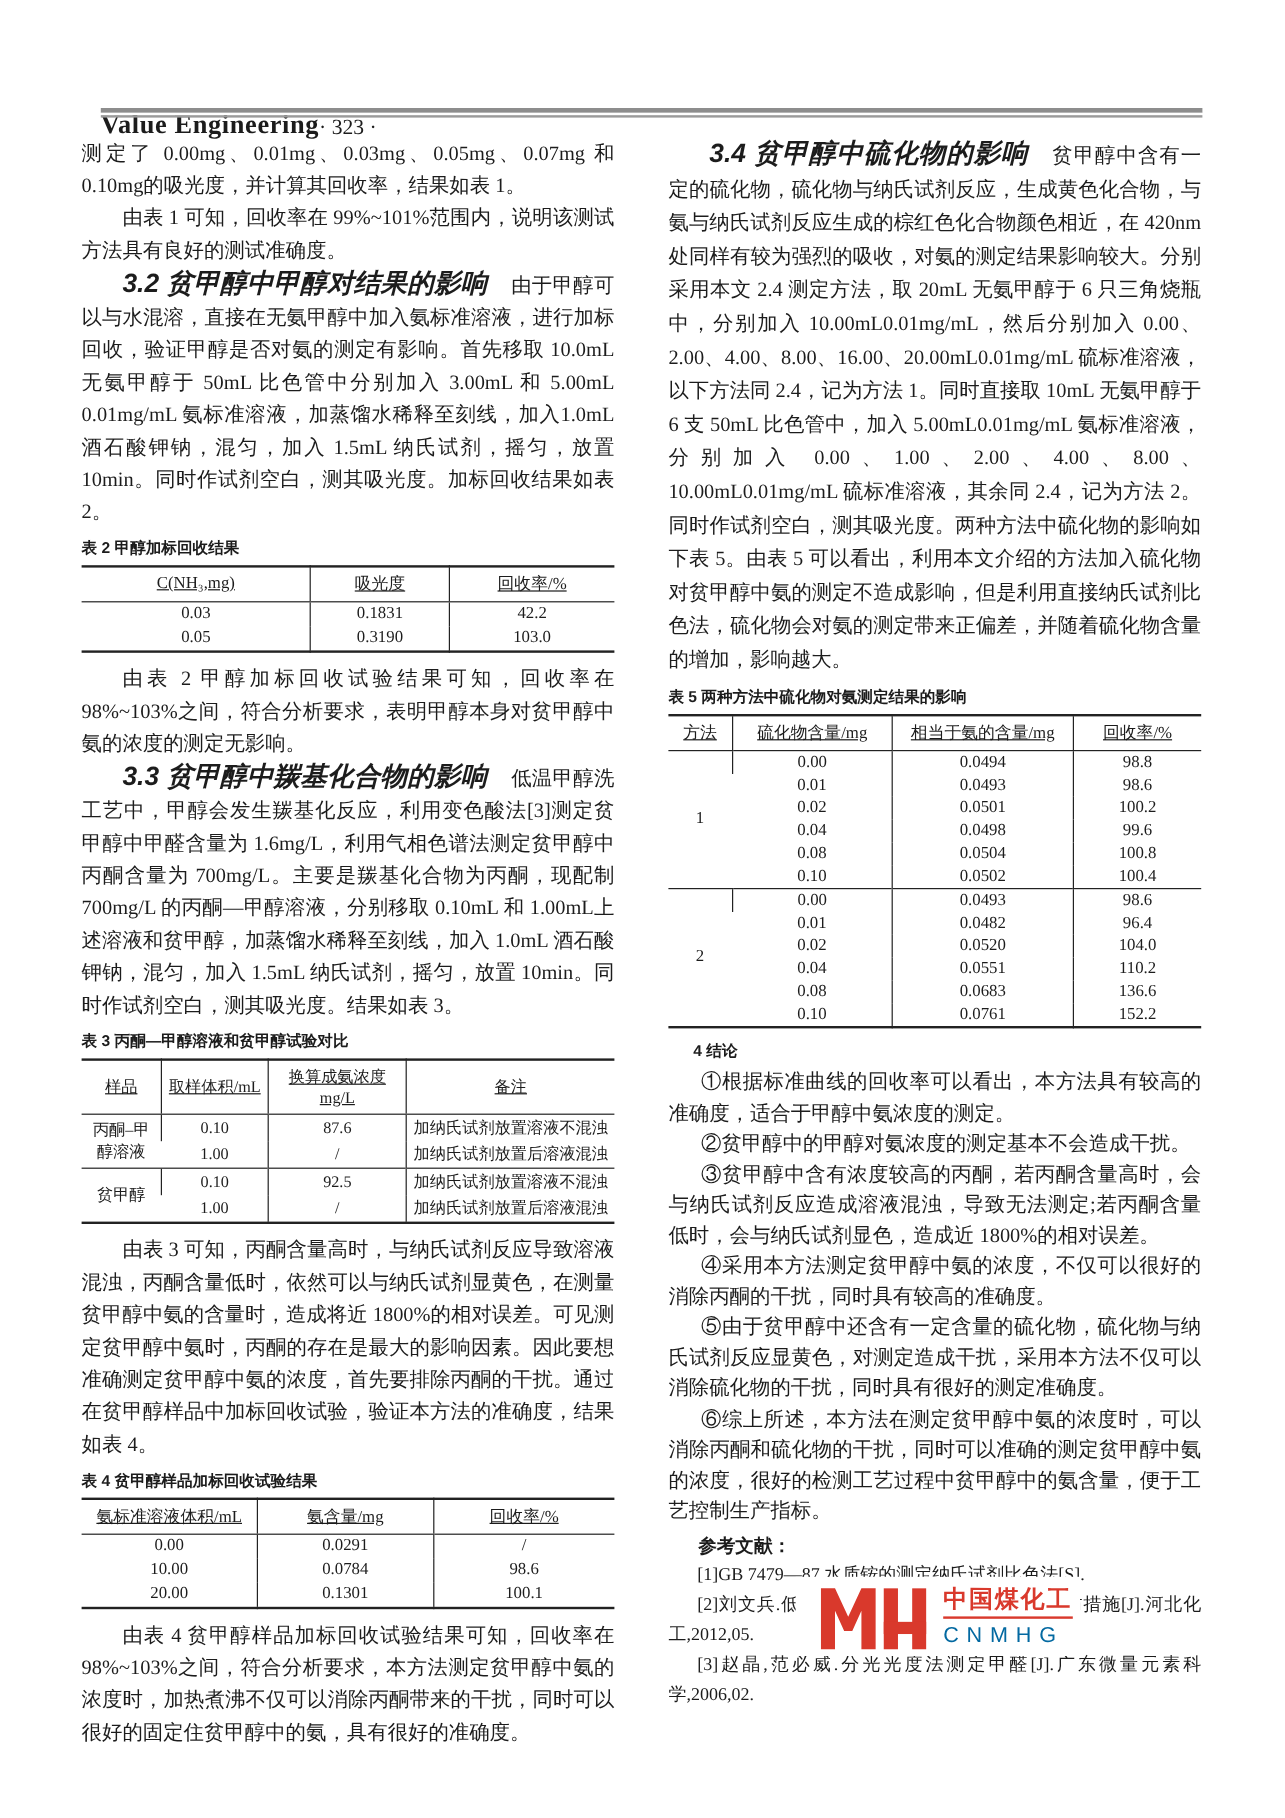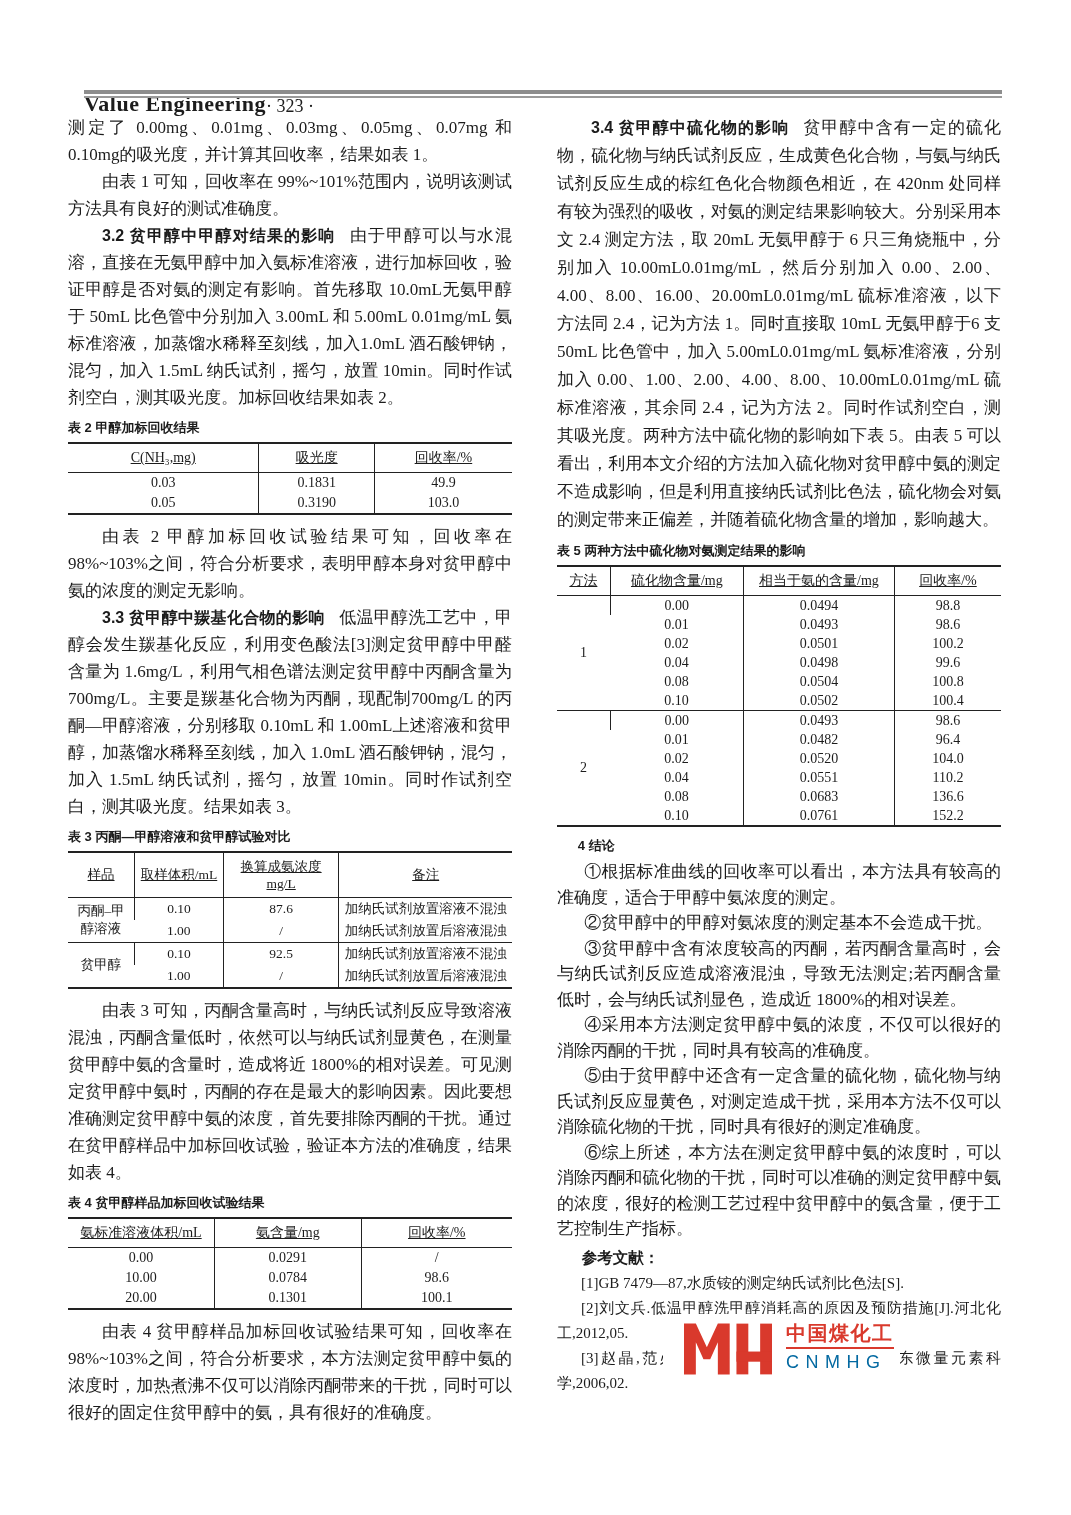--- a/index.html
+++ b/index.html
@@ -19,21 +19,21 @@
   .header-rule .r3 { height:2px; background:#9a9a9a; }
 
   
   .col { position:absolute; top:114px; width:444px; }
   .col-left  { left:68px; }
   .col-right { left:557px; }
 
   p.body { font-size:17px; line-height:27px; text-align:justify; margin:0; text-indent:2em; }
   .col-right p.body { line-height:28px; }
   p.noindent { text-indent:0; }
-  .runhead { font-family:"Liberation Sans","DejaVu Sans",sans-serif; font-weight:bold; margin-right:0.9em; font-size:16px; }
+  .runhead { font-family:"Liberation Sans","DejaVu Sans",sans-serif; font-weight:bold; margin-right:0.9em; font-size:22px;font-style:italic; }
 
   
   .tbl-title { font-family:"Liberation Sans","DejaVu Sans",sans-serif; font-weight:bold;
     font-size:13px; margin:8px 0 5px; }
   table.paper-table { width:100%; border-collapse:collapse; text-align:center;
     font-size:14px; border-top:2px solid #222; border-bottom:2px solid #222; }
   table.t3 { font-size:13.5px; }
   .paper-table th, .paper-table td { border-left:1px solid #222; padding:2px 3px; font-weight:normal; }
   .paper-table th:first-child, .paper-table td:first-child { border-left:none; }
   .paper-table thead th { border-bottom:1px solid #222; padding:5px 3px;text-decoration:underline; }
@@ -90,21 +90,21 @@
           <tr>
         <th>C(NH₃,mg)</th>
         <th>吸光度</th>
         <th>回收率/%</th>
       </tr>
         </thead>
       <tbody>
         <tr>
           <td>0.03</td>
           <td>0.1831</td>
-          <td>49.9</td>
+          <td>42.2</td>
         </tr>
         <tr>
           <td>0.05</td>
           <td>0.3190</td>
           <td>103.0</td>
         </tr>
       </tbody>
     </table>
   </div>
 

